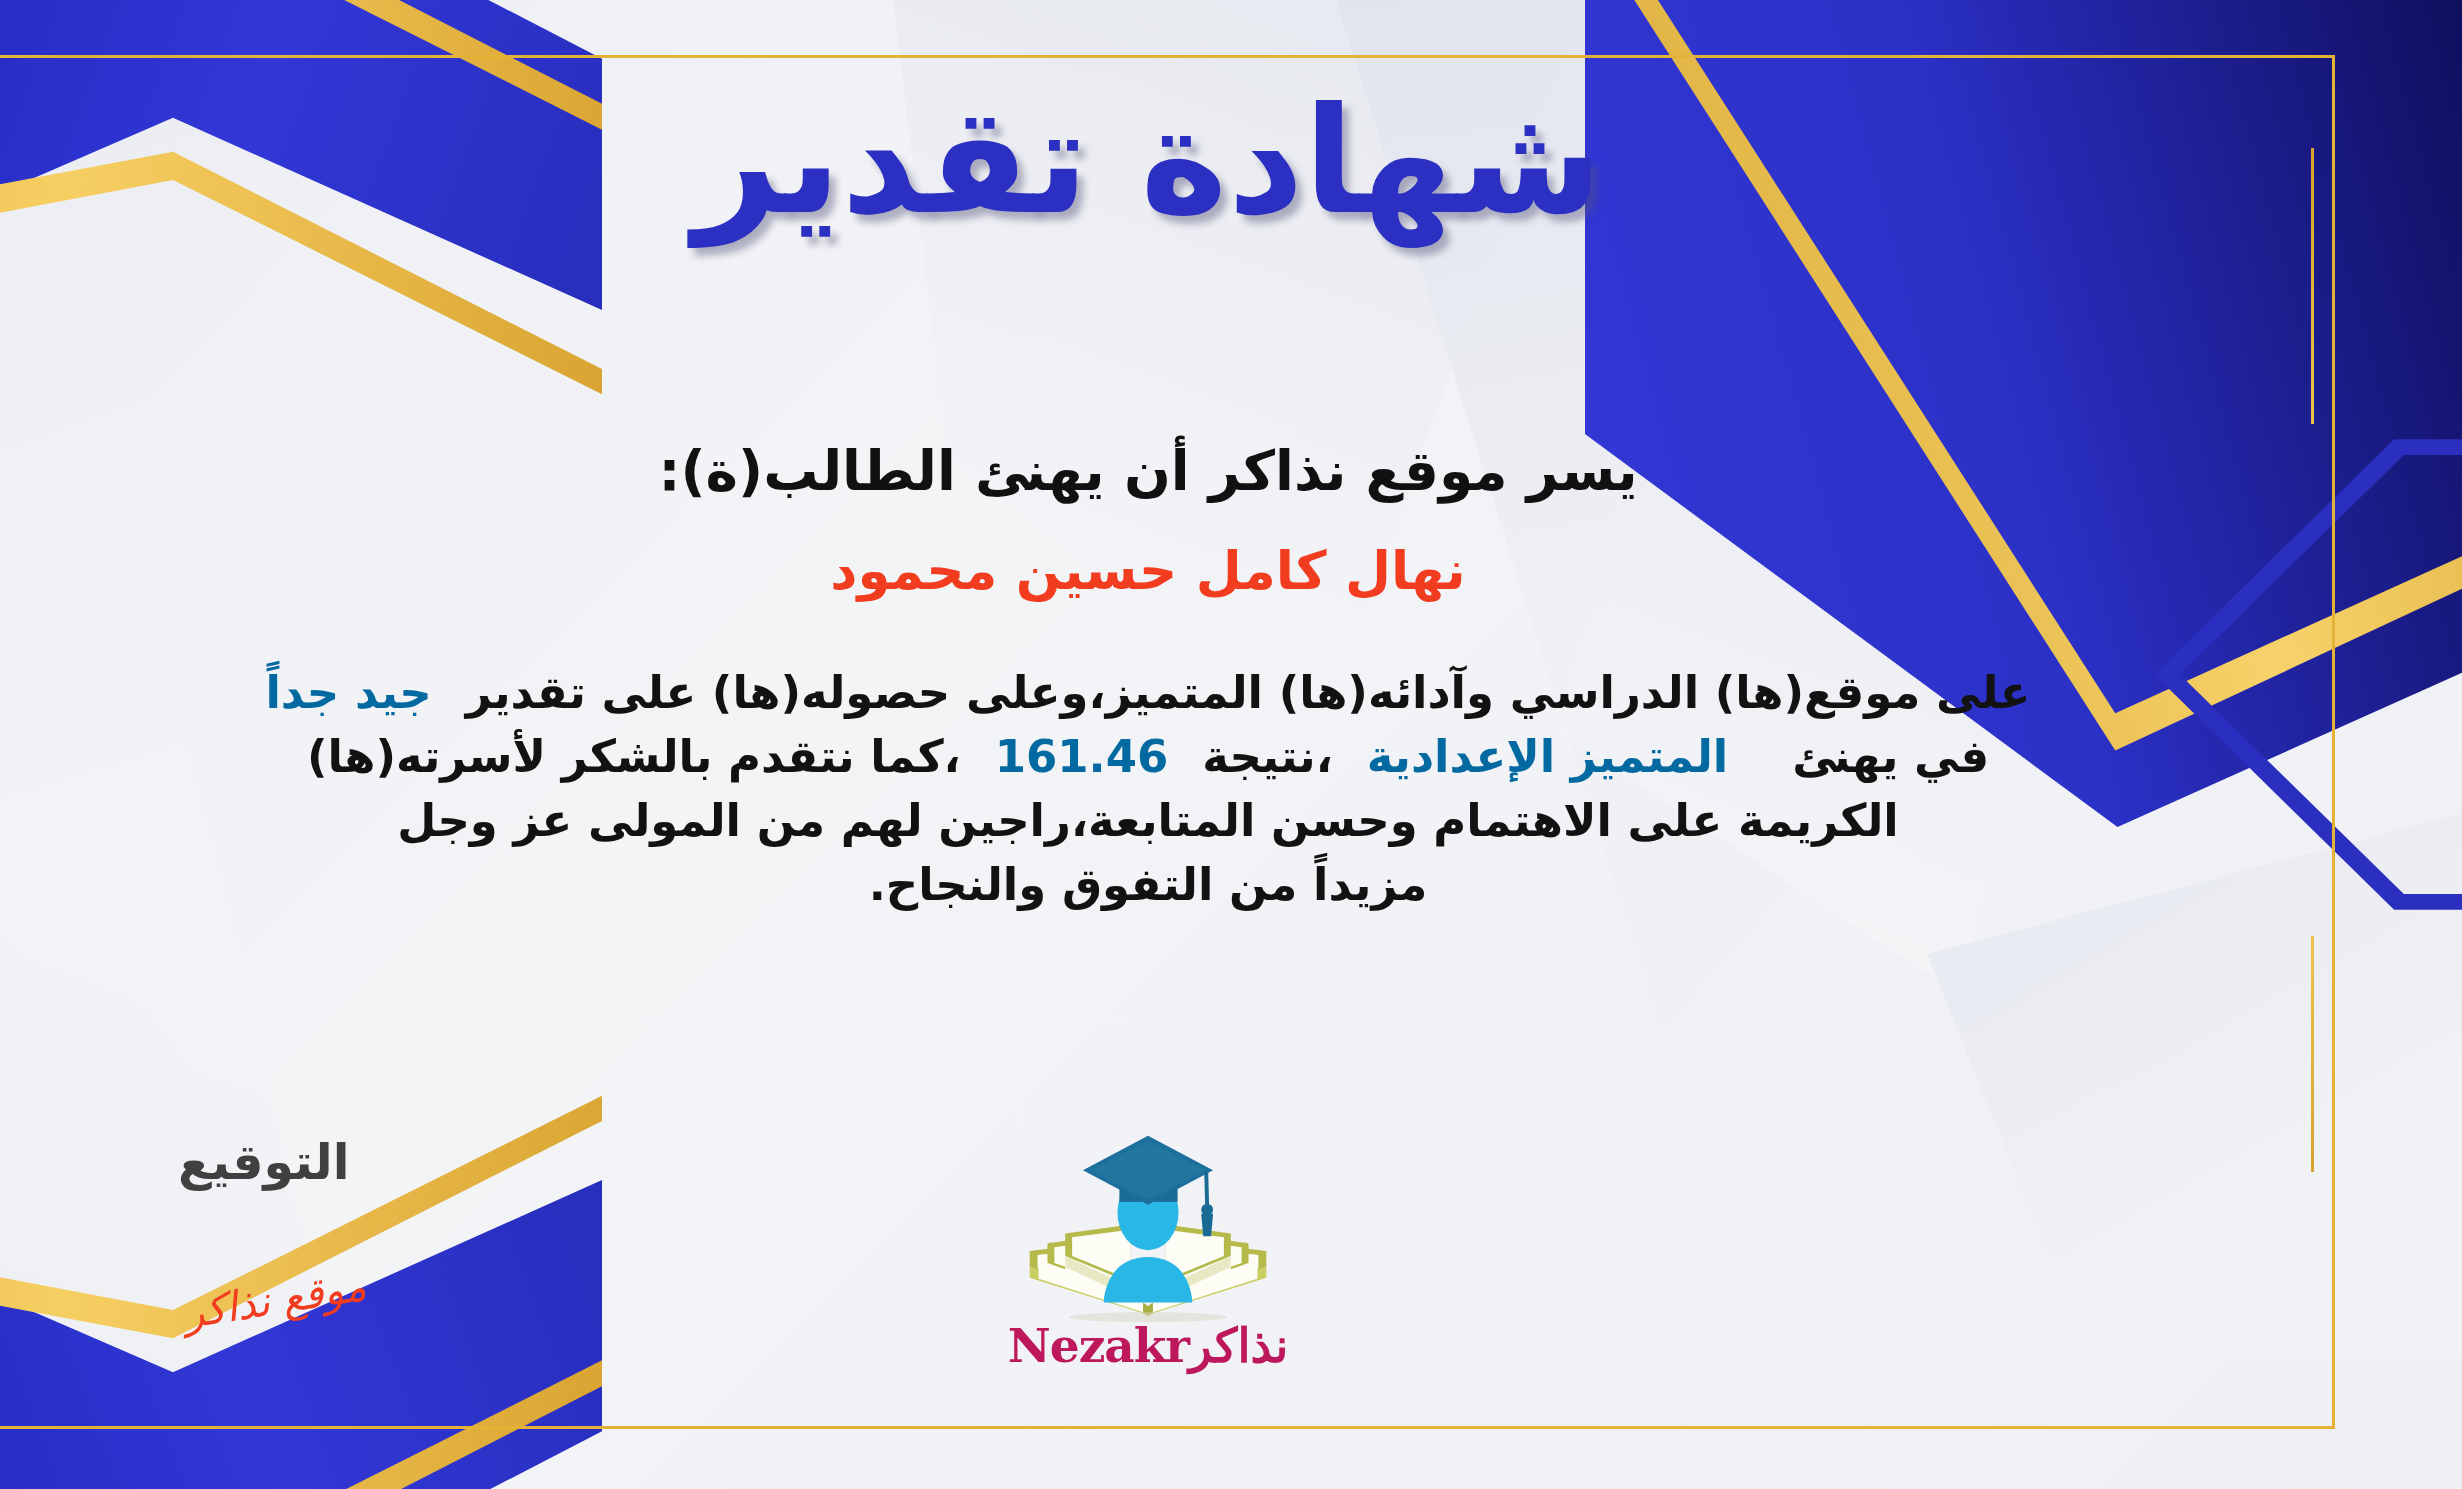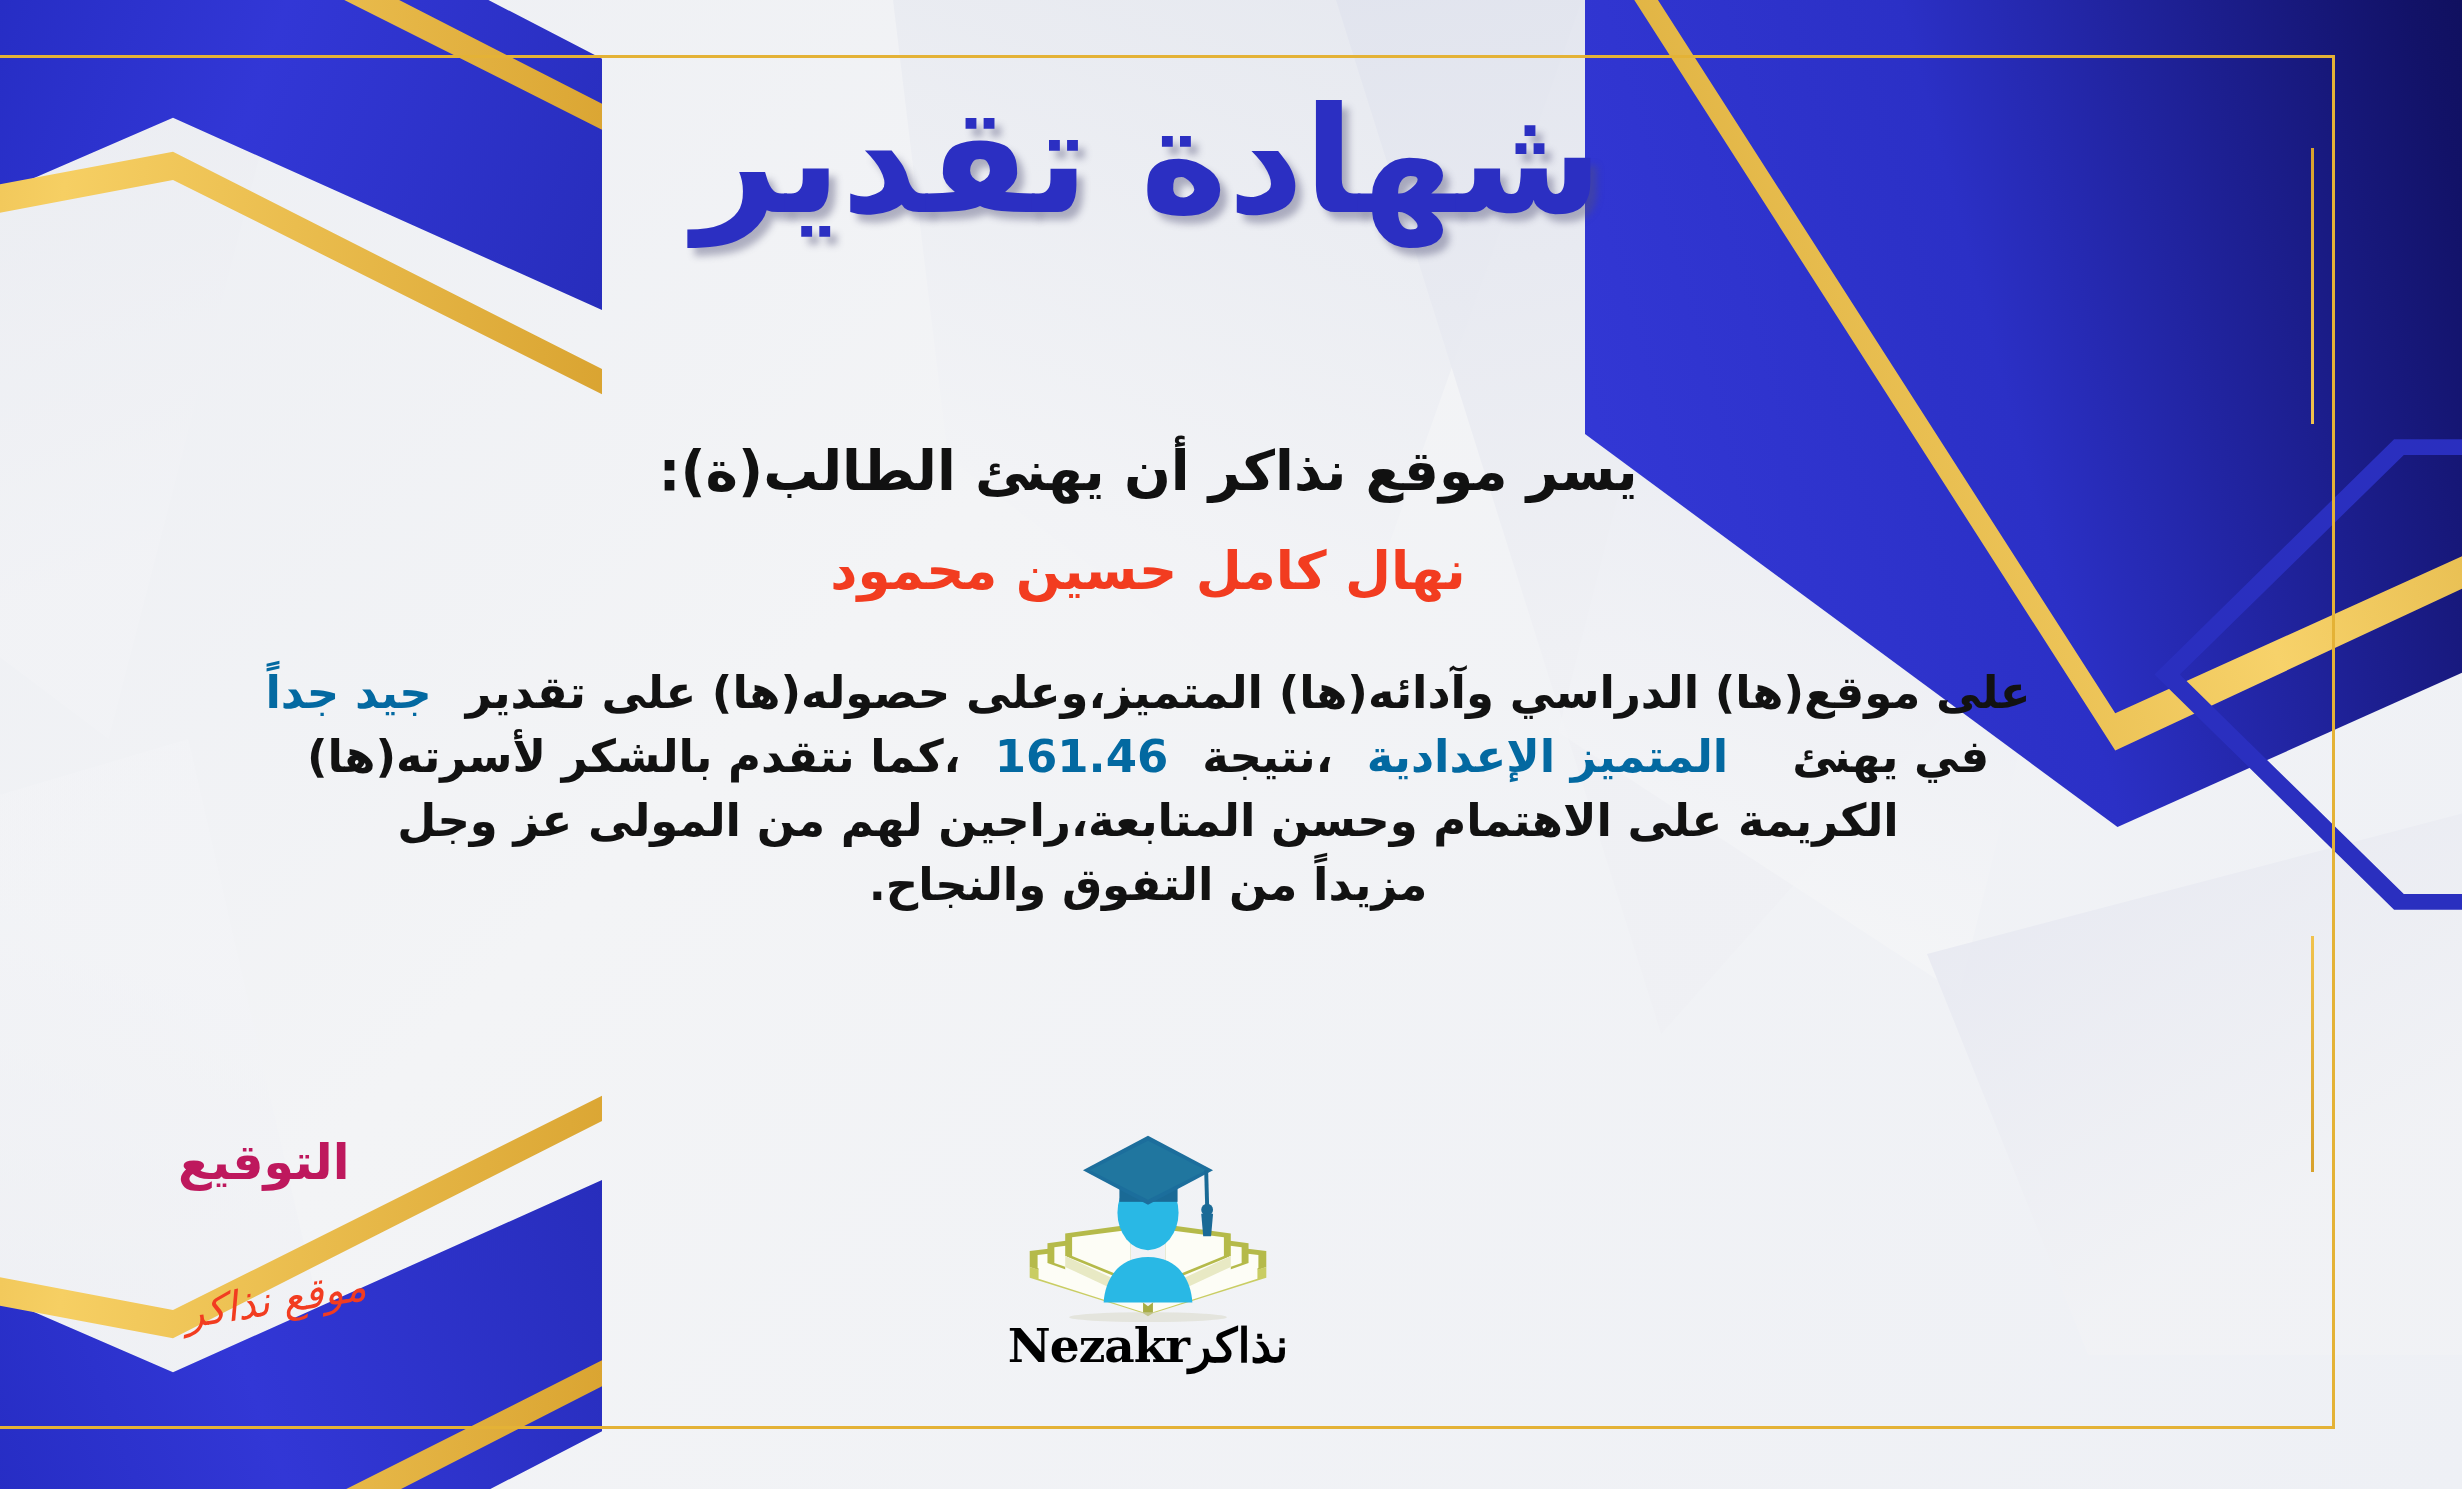--- a/index.html
+++ b/index.html
@@ -220,21 +220,21 @@
   .body-line { white-space: nowrap; }
   .hl { color: #0369a1; }
   .spacer-sm { display: inline-block; width: 34px; }
   .spacer-md { display: inline-block; width: 64px; }
 
   .sig-label {
     position: absolute;
     top: 1079px; left: 217px;
     font-size: 49px;
     font-weight: 600;
-    color: #be185d;
+    color: #404040;
     direction: rtl;
   }
   .sig-script {
     position: absolute;
     top: 1207px; left: 217px;
     font-size: 41px;
     color: #f23c20;
     font-family: "DejaVu Serif", "Liberation Serif", serif;
     font-style: italic;
     transform: rotate(-9deg);
@@ -250,21 +250,21 @@
     transform: translateX(-50%);
     width: 374px;
     text-align: center;
   }
   .logo-mark { width: 276px; height: 212px; margin: 0 auto; display: block; }
   .logo-text {
     margin-top: -12.8px;
     font-size: 47px;
     font-weight: 700;
     font-family: "DejaVu Serif", "Liberation Serif", serif;
-    color: #000000;
+    color: #be185d;
     white-space: nowrap;
     letter-spacing: -1px;
     direction: rtl;
   }
   .logo-text .latin { direction: ltr; display: inline-block; }
 </style>
 </head>
 <body>
 
 <div class="cert">

